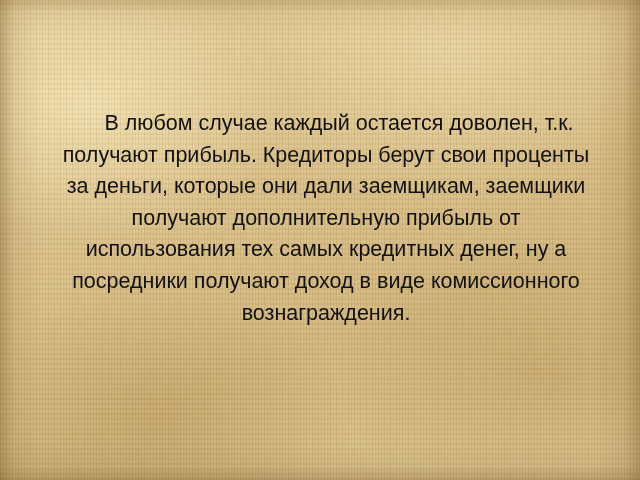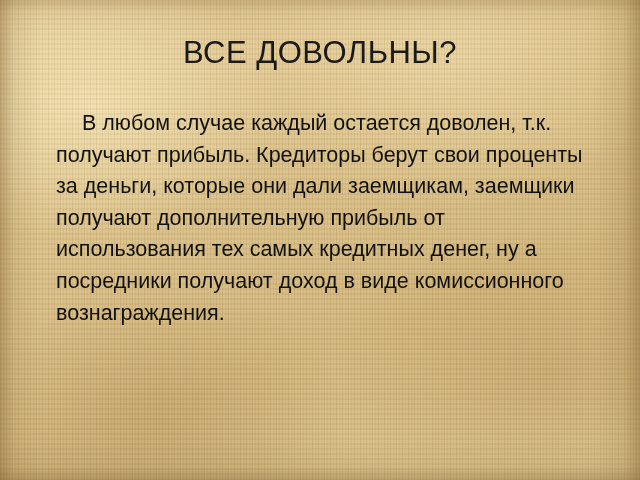--- a/index.html
+++ b/index.html
@@ -78,25 +78,24 @@
   }
   .slide-body {
     position: absolute;
     top: 108px;
     left: 56px;
     width: 540px;
     font-size: 21.5px;
     line-height: 1.47;
     color: #111111;
     text-indent: 26px;
-    text-align: left;
+    text-align: center;
     margin: 0;
   }
 </style>
 </head>
 <body>
 
 <div class="slide">
   <div class="content">
-    <h1 class="slide-title">ВСЕ ДОВОЛЬНЫ?</h1>
     <p class="slide-body">В любом случае каждый остается доволен, т.к. получают прибыль. Кредиторы берут свои проценты за деньги, которые они дали заемщикам, заемщики получают дополнительную прибыль от использования тех самых кредитных денег, ну а посредники получают доход в виде комиссионного вознаграждения.</p>
   </div>
 </div>
 
 </body></html>

